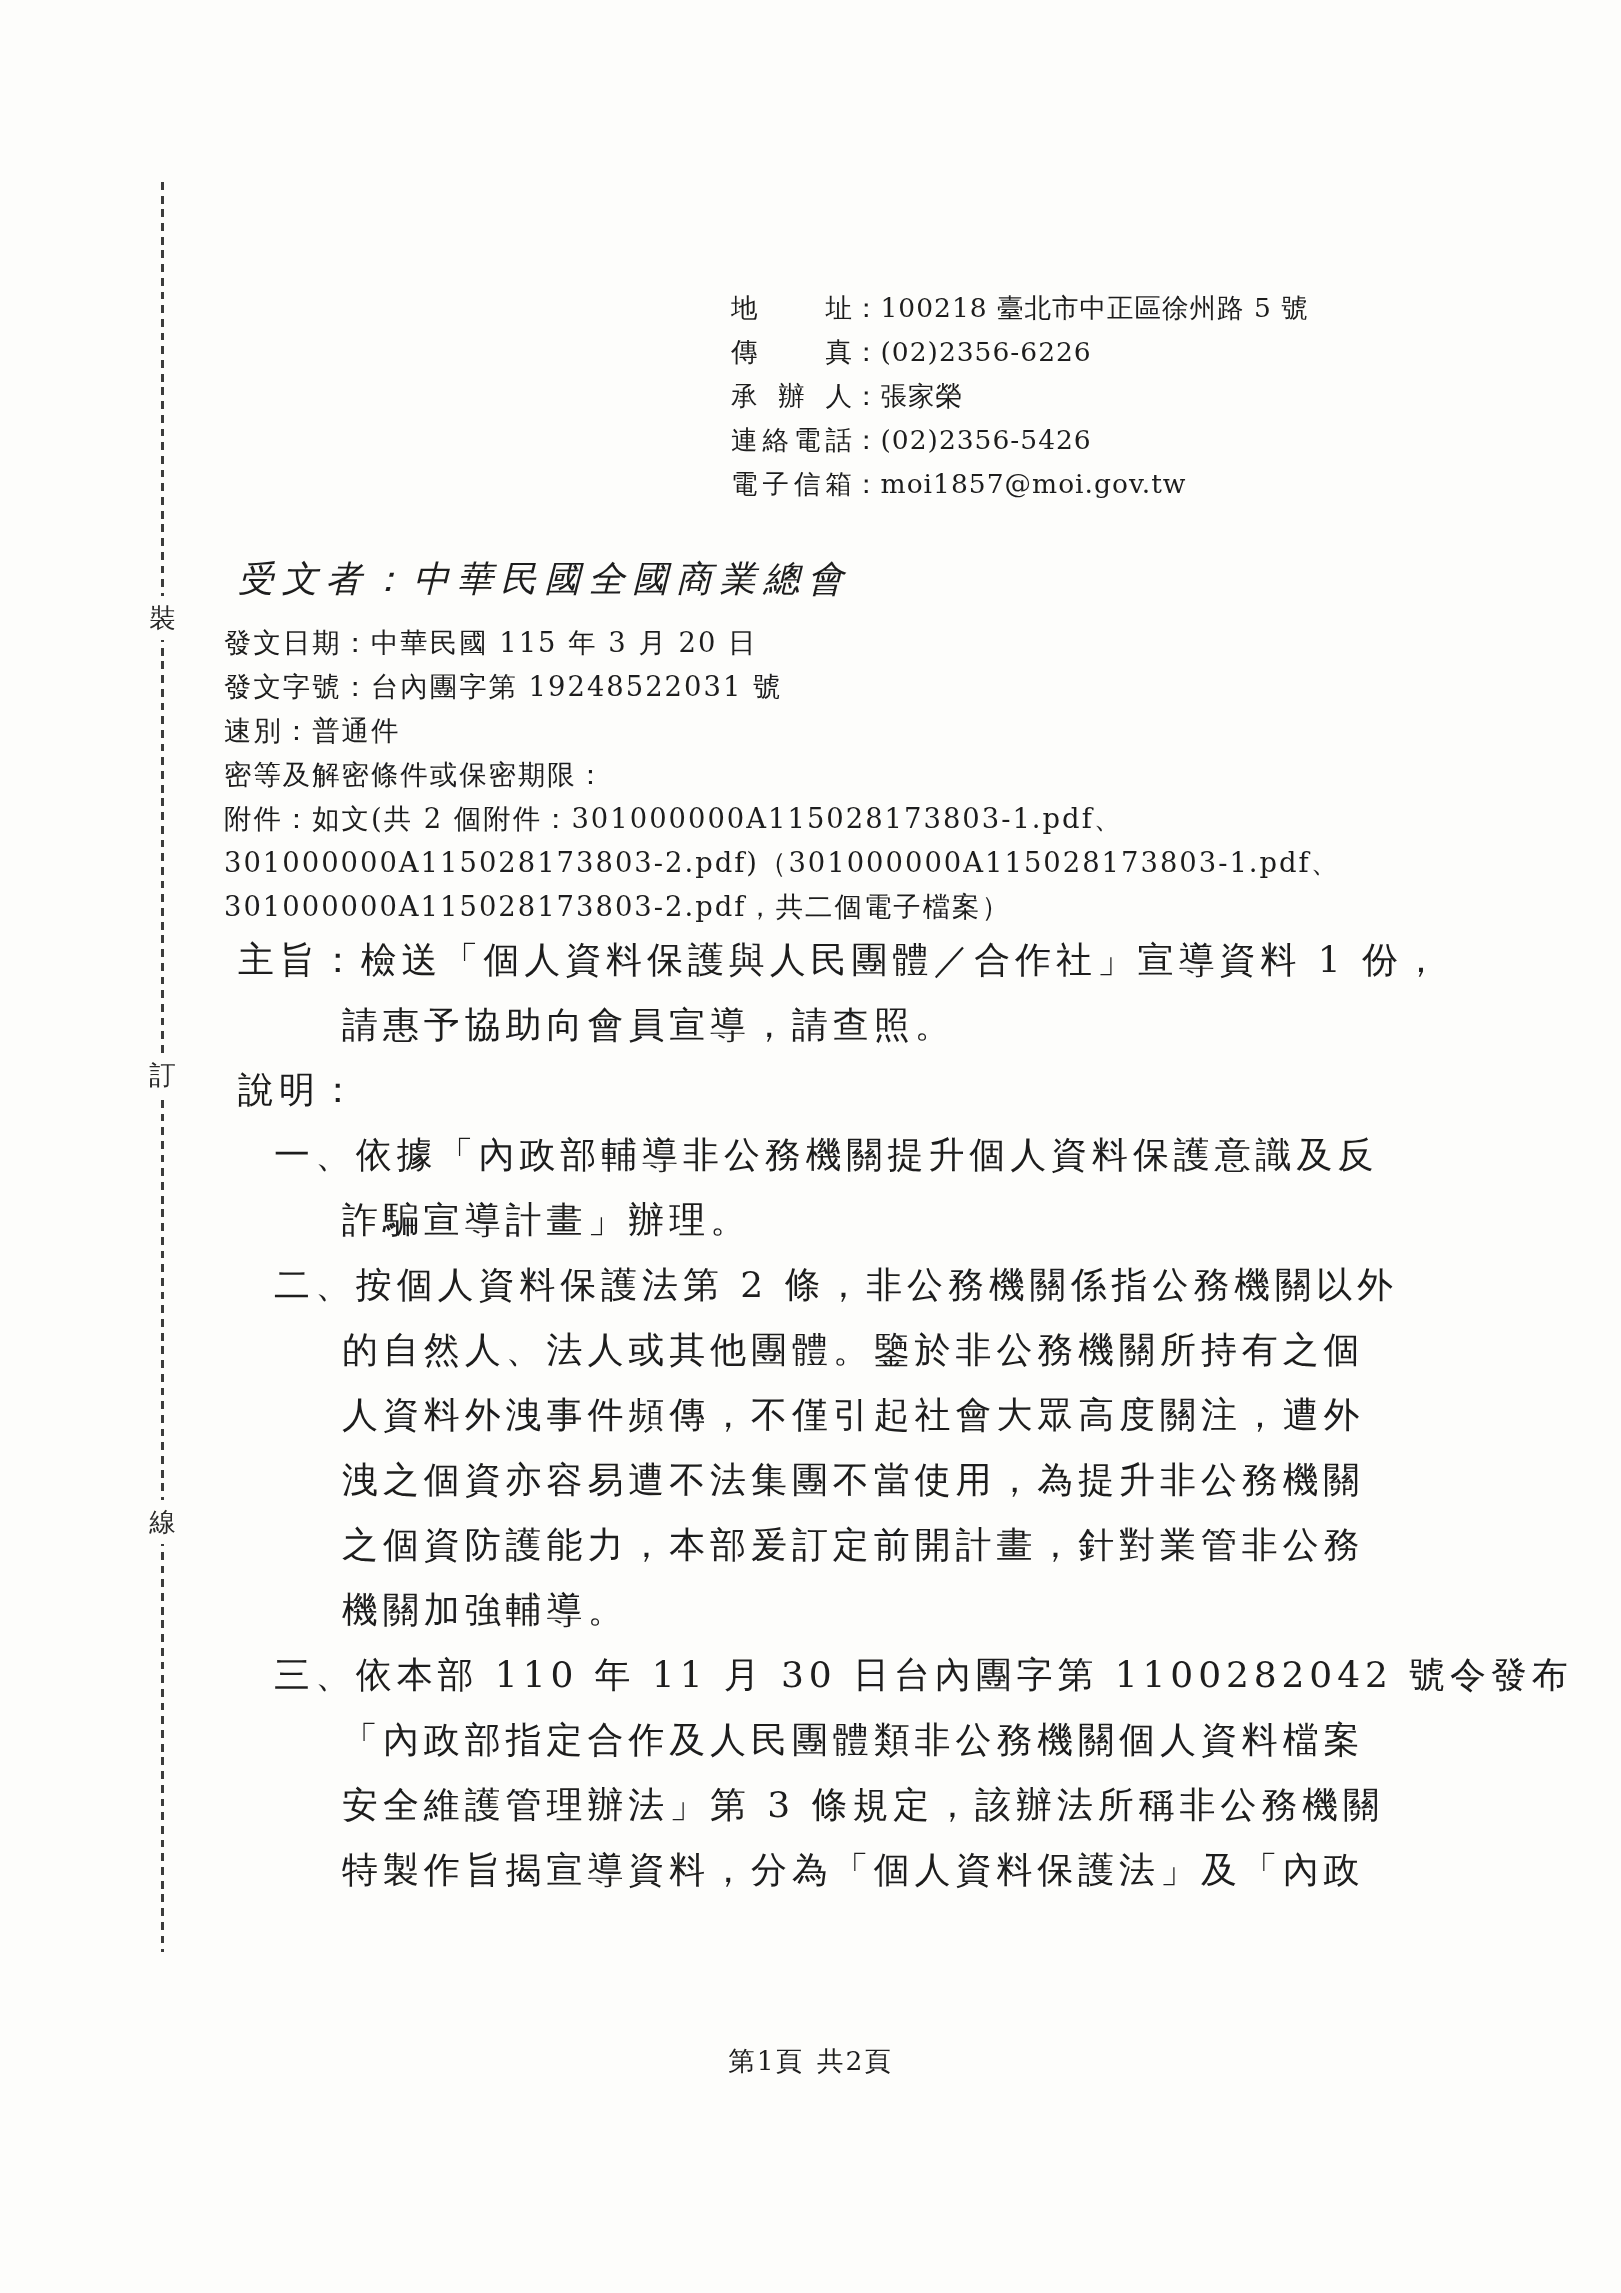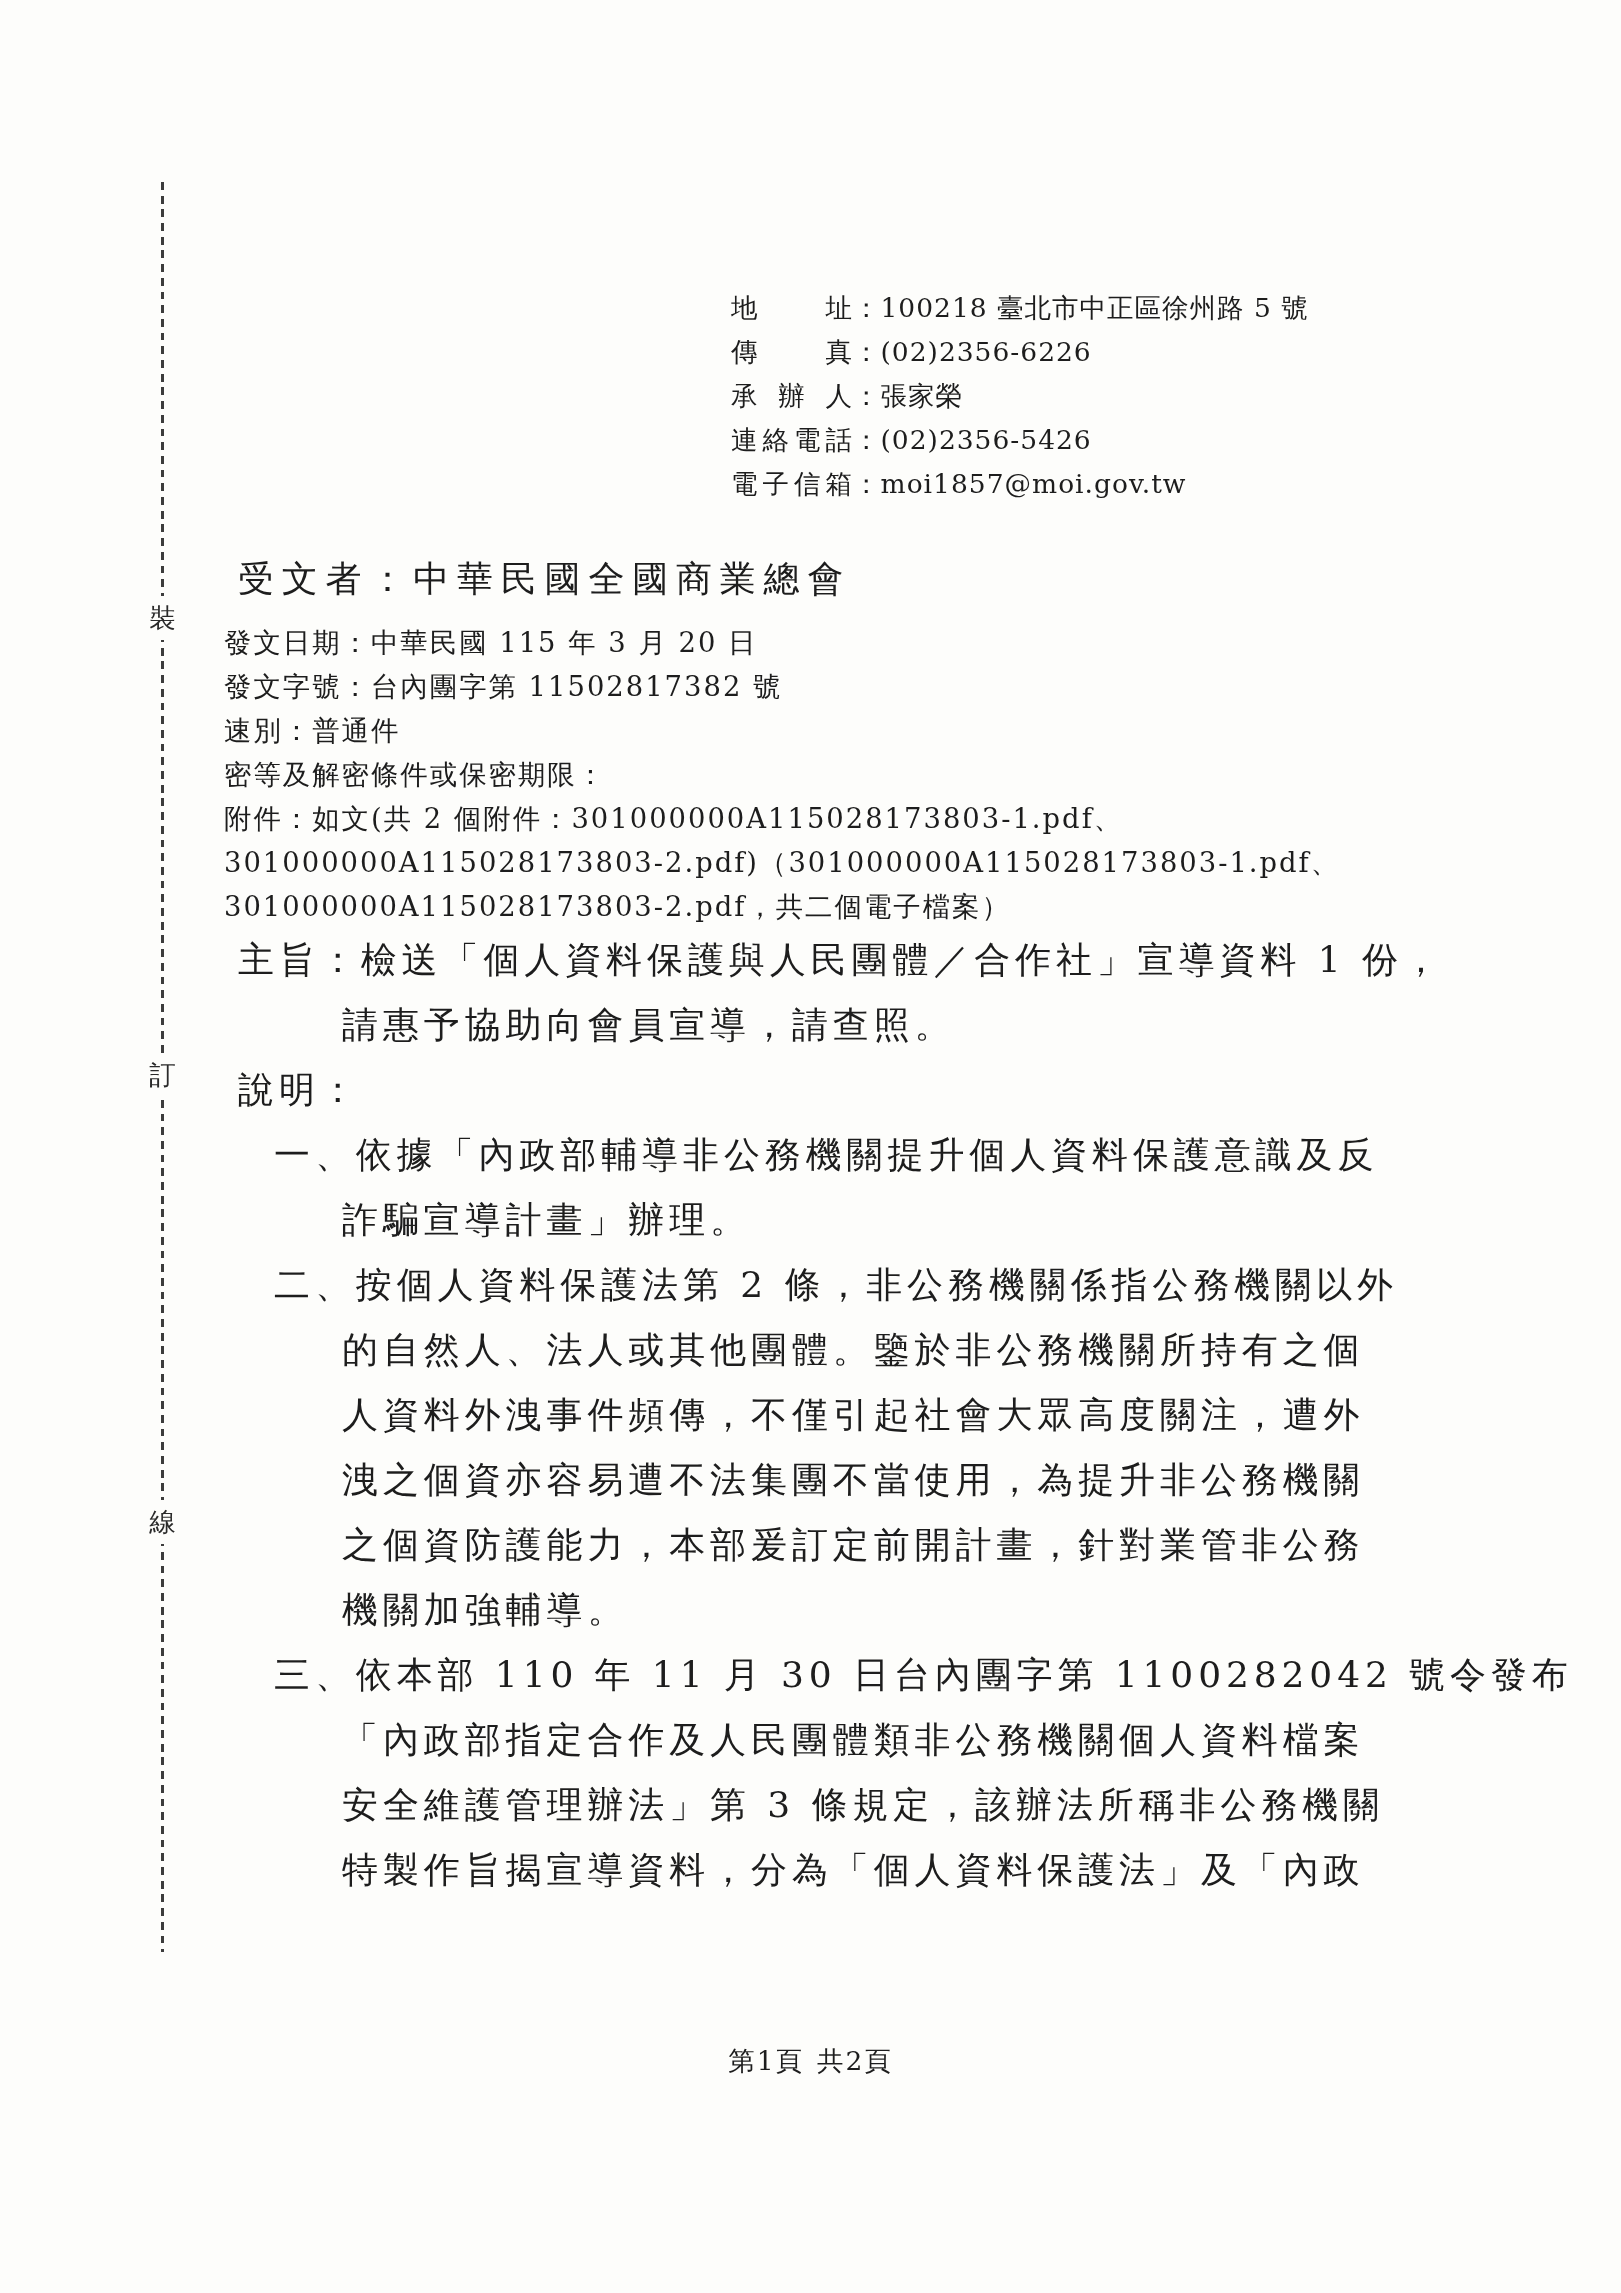--- a/index.html
+++ b/index.html
@@ -36,21 +36,21 @@
   .contact { position:absolute; left:731px; top:286px; font-size:26.5px; letter-spacing:1px; }
   .info-line { height:44px; line-height:44px; white-space:nowrap; }
   .info-label {
     display:inline-block; width:122px; vertical-align:top;
     text-align:justify; text-align-last:justify;
   }
 
   
   .recipient {
     position:absolute; left:238px; top:555px;
-    font-size:36px; letter-spacing:7.8px; white-space:nowrap;
+    font-size:36px; letter-spacing:7.8px; white-space:nowrap;font-style:italic;
   }
 
   
   .meta { position:absolute; left:224px; top:621px; font-size:27.4px; letter-spacing:2px; }
   .meta-line { height:44px; line-height:44px; white-space:nowrap; }
 
   
   .body { position:absolute; left:238px; top:927px; font-size:36px; letter-spacing:4.9px; }
   .body-line { height:65px; line-height:65px; white-space:nowrap; }
   .l-margin { padding-left:0; }
@@ -88,21 +88,21 @@
 
       <div class="info-line"><span class="info-label">電子信箱</span><span class="info-value">：moi1857@moi.gov.tw</span></div>
     </div>
 
   <div class="recipient">受文者：中華民國全國商業總會</div>
 
   <div class="meta">
 
       <div class="meta-line">發文日期：中華民國 115 年 3 月 20 日</div>
 
-      <div class="meta-line">發文字號：台內團字第 11502817382 號</div>
+      <div class="meta-line">發文字號：台內團字第 19248522031 號</div>
 
       <div class="meta-line">速別：普通件</div>
 
       <div class="meta-line">密等及解密條件或保密期限：</div>
 
       <div class="meta-line">附件：如文(共 2 個附件：301000000A115028173803-1.pdf、</div>
 
       <div class="meta-line">301000000A115028173803-2.pdf)（301000000A115028173803-1.pdf、</div>
 
       <div class="meta-line">301000000A115028173803-2.pdf，共二個電子檔案）</div>

